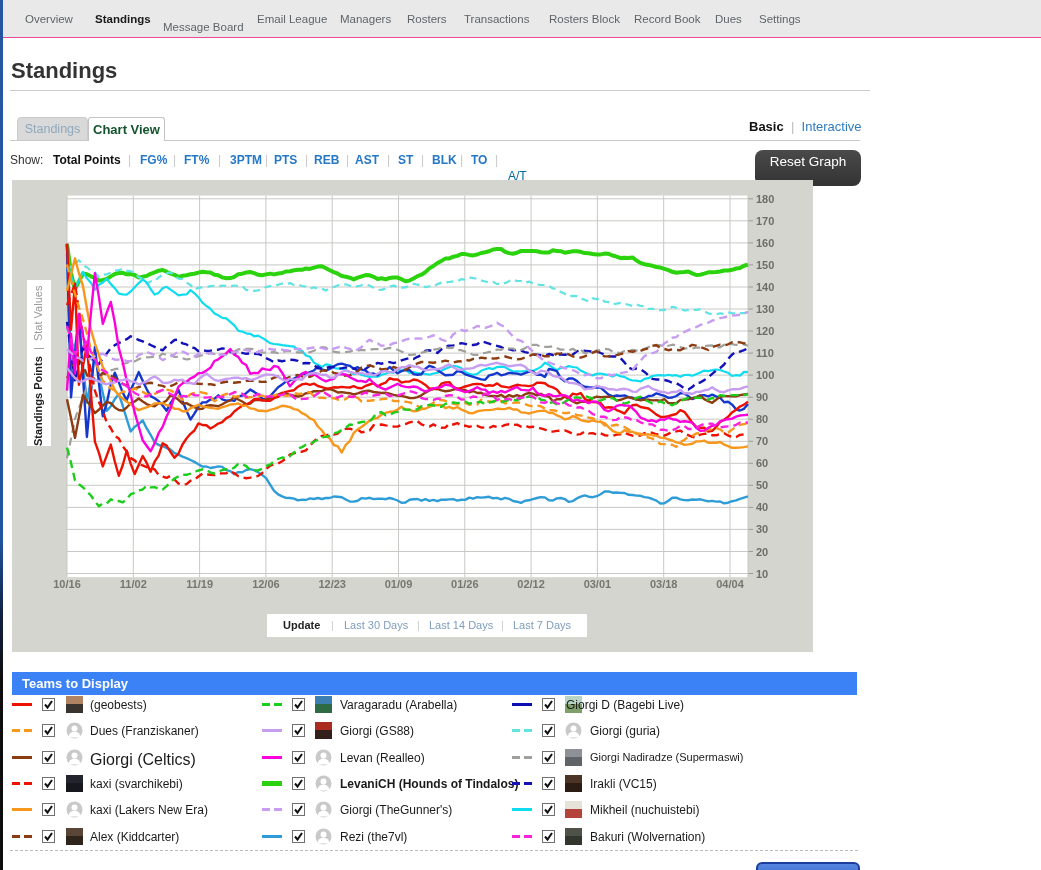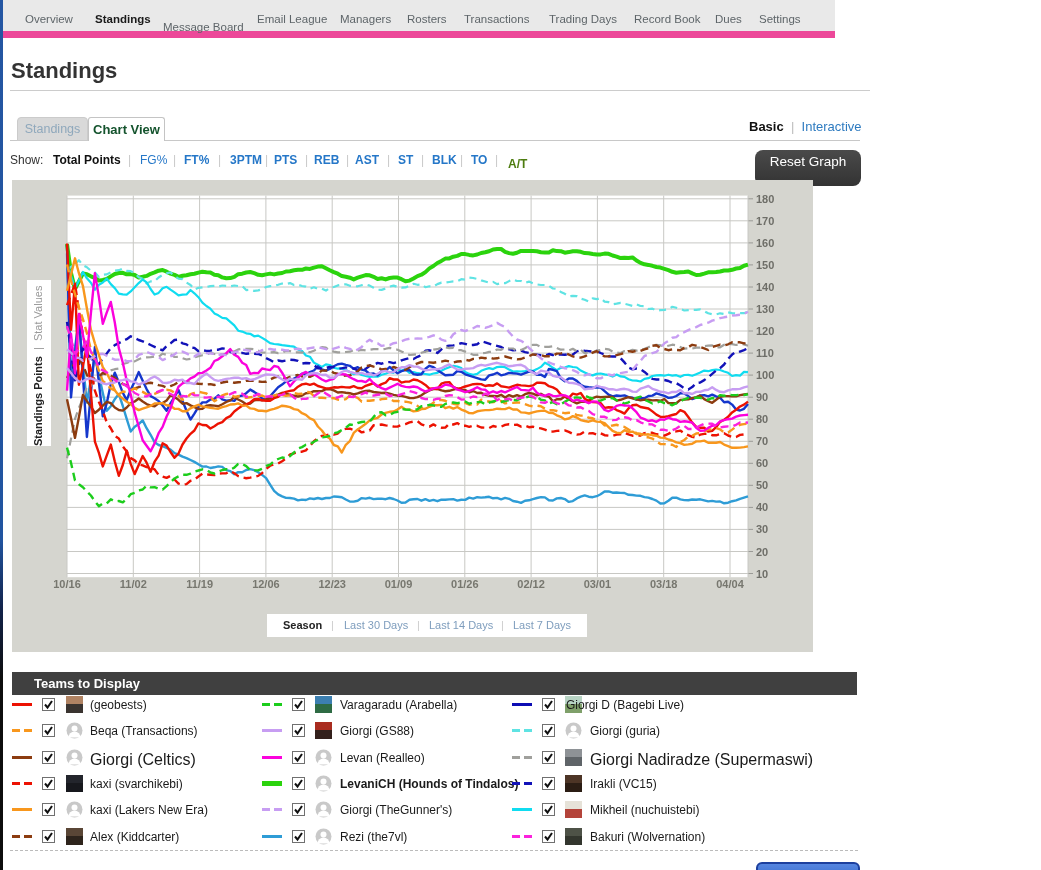--- a/index.html
+++ b/index.html
@@ -1,29 +1,29 @@
 <!DOCTYPE html>
 <html><head><meta charset="utf-8"><style>
 * { margin:0; padding:0; box-sizing:border-box; }
 body { width:1041px; height:870px; position:relative; overflow:hidden;
   font-family:"Liberation Sans",sans-serif; background:#fff; }
 </style></head>
 <body>
 <div style="position:absolute;left:0;top:0;width:3px;height:870px;
   background:linear-gradient(#2456a2 0%,#2154a0 62%,#12234a 70%,#0d0d0d 78%,#0d0d0d 100%)"></div>
-<div style="position:absolute;left:3px;top:0;width:832px;height:38px;background:#e9e9e9;
-  border-bottom:7px solid #ec4899;font-size:11.5px">
+<div style="position:absolute;left:3px;top:0;width:1038px;height:38px;background:#e9e9e9;
+  border-bottom:1px solid #ec4899;font-size:11.5px">
     <span style="position:absolute;left:22px;top:0;line-height:38px;color:#5e6569;">Overview</span>
     <span style="position:absolute;left:92px;top:0;line-height:38px;font-weight:bold;color:#1a1a1a;">Standings</span>
     <span style="position:absolute;left:160px;top:8px;line-height:38px;color:#5e6569;">Message Board</span>
     <span style="position:absolute;left:254px;top:0;line-height:38px;color:#5e6569;">Email League</span>
     <span style="position:absolute;left:337px;top:0;line-height:38px;color:#5e6569;">Managers</span>
     <span style="position:absolute;left:404px;top:0;line-height:38px;color:#5e6569;">Rosters</span>
     <span style="position:absolute;left:461px;top:0;line-height:38px;color:#5e6569;">Transactions</span>
-    <span style="position:absolute;left:546px;top:0;line-height:38px;color:#5e6569;">Trading Days</span>
+    <span style="position:absolute;left:546px;top:0;line-height:38px;color:#5e6569;">Rosters Block</span>
     <span style="position:absolute;left:631px;top:0;line-height:38px;color:#5e6569;">Record Book</span>
     <span style="position:absolute;left:712px;top:0;line-height:38px;color:#5e6569;">Dues</span>
     <span style="position:absolute;left:756px;top:0;line-height:38px;color:#5e6569;">Settings</span>
   </div>
 <div style="position:absolute;left:11px;top:58px;font-size:22px;font-weight:bold;color:#333">Standings</div>
 <div style="position:absolute;left:10px;top:90px;width:860px;height:1px;background:#ccc"></div>
 <div style="position:absolute;left:10px;top:140px;width:850px;height:1px;background:#c8c8c8"></div>
 <div style="position:absolute;left:17px;top:117px;width:71px;height:24px;background:#d9d9d9;
   border:1px solid #cbcbcb;border-radius:4px 4px 0 0;color:#8fa8bc;font-size:12.5px;
   text-align:center;line-height:23px">Standings</div>
@@ -31,39 +31,39 @@
   border:1px solid #c4c4c4;border-bottom:none;border-radius:3px 3px 0 0;color:#14532d;
   font-size:13px;font-weight:bold;text-align:center;line-height:23px">Chart View</div>
 <div style="position:absolute;left:749px;top:119px;font-size:13px">
   <span style="font-weight:bold;color:#111">Basic</span>
   <span style="color:#bbb">&nbsp;|&nbsp;</span>
   <span style="color:#2e7bc0">Interactive</span></div>
 <div style="position:absolute;left:0;top:153px;width:560px;height:20px;font-size:12px">
     <span style="position:absolute;left:10px;top:0;font-weight:normal;color:#333">Show:</span>
     <span style="position:absolute;left:53px;top:0;font-weight:bold;color:#111">Total Points</span>
     <span style="position:absolute;left:128px;top:0;font-weight:normal;color:#c9c9c9">|</span>
-    <span style="position:absolute;left:140px;top:0;font-weight:normal;color:#2577c8">FG%</span>
+    <span style="position:absolute;left:140px;top:0;font-weight:bold;color:#2577c8">FG%</span>
     <span style="position:absolute;left:173px;top:0;font-weight:normal;color:#c9c9c9">|</span>
     <span style="position:absolute;left:184px;top:0;font-weight:bold;color:#2577c8">FT%</span>
     <span style="position:absolute;left:218px;top:0;font-weight:normal;color:#c9c9c9">|</span>
     <span style="position:absolute;left:230px;top:0;font-weight:bold;color:#2577c8">3PTM</span>
     <span style="position:absolute;left:265px;top:0;font-weight:normal;color:#c9c9c9">|</span>
     <span style="position:absolute;left:274px;top:0;font-weight:bold;color:#2577c8">PTS</span>
     <span style="position:absolute;left:305px;top:0;font-weight:normal;color:#c9c9c9">|</span>
     <span style="position:absolute;left:314px;top:0;font-weight:bold;color:#2577c8">REB</span>
     <span style="position:absolute;left:346px;top:0;font-weight:normal;color:#c9c9c9">|</span>
     <span style="position:absolute;left:355px;top:0;font-weight:bold;color:#2577c8">AST</span>
     <span style="position:absolute;left:387px;top:0;font-weight:normal;color:#c9c9c9">|</span>
     <span style="position:absolute;left:398px;top:0;font-weight:bold;color:#2577c8">ST</span>
     <span style="position:absolute;left:421px;top:0;font-weight:normal;color:#c9c9c9">|</span>
     <span style="position:absolute;left:432px;top:0;font-weight:bold;color:#2577c8">BLK</span>
     <span style="position:absolute;left:460px;top:0;font-weight:normal;color:#c9c9c9">|</span>
     <span style="position:absolute;left:471px;top:0;font-weight:bold;color:#2577c8">TO</span>
     <span style="position:absolute;left:495px;top:0;font-weight:normal;color:#c9c9c9">|</span>
-    <span style="position:absolute;left:508px;top:4px;font-weight:bold;color:#4d7c0f">A/T</span>
+    <span style="position:absolute;left:508px;top:16px;font-weight:normal;color:#0369a1">A/T</span>
   </div>
 <div style="position:absolute;left:755px;top:150px;width:106px;height:36px;
   background:linear-gradient(#4a4a4a,#333);border-radius:8px;color:#fff;font-size:13.5px;
   text-align:center;line-height:24px">Reset Graph</div>
 <svg width="801" height="472" style="position:absolute;left:12px;top:180px">
 <rect x="0" y="0" width="801" height="472" fill="#d5d5cf"></rect>
 <rect x="55" y="15.6" width="681" height="381.6" fill="#ffffff"></rect>
 <line x1="55" y1="18.8" x2="736" y2="18.8" stroke="#c8c8c4" stroke-width="1"></line>
 <line x1="736" y1="18.8" x2="741" y2="18.8" stroke="#9a9a96" stroke-width="1"></line>
 <text x="744" y="22.8" font-size="11" font-weight="bold" fill="#6e6e68" font-family="Liberation Sans, sans-serif">180</text>
@@ -161,30 +161,30 @@
 <polyline fill="none" stroke="#fb22dd" stroke-width="2.4" stroke-dasharray="8,5" stroke-linejoin="round" points="55.0,146.0 59.0,159.6 63.0,173.6 66.9,169.4 70.9,167.7 74.9,161.4 78.9,171.8 82.9,178.1 86.9,187.9 90.8,190.4 94.8,192.4 98.8,197.6 102.8,199.8 106.8,202.8 110.8,203.8 114.7,206.3 118.7,209.2 122.7,213.0 126.7,215.0 130.7,216.3 134.6,216.4 138.6,214.2 142.6,213.1 146.6,211.4 150.6,210.0 154.6,212.1 158.5,214.0 162.5,216.1 166.5,217.6 170.5,215.9 174.5,216.5 178.5,213.3 182.4,215.3 186.4,215.4 190.4,217.4 194.4,217.6 198.4,217.1 202.4,217.7 206.3,216.8 210.3,217.2 214.3,215.5 218.3,214.1 222.3,212.3 226.2,212.1 230.2,213.7 234.2,216.7 238.2,216.6 242.2,215.8 246.2,214.0 250.1,215.3 254.1,216.7 258.1,216.3 262.1,217.1 266.1,215.3 270.1,214.9 274.0,212.8 278.0,214.2 282.0,217.7 286.0,220.2 290.0,218.9 293.9,218.9 297.9,217.7 301.9,216.3 305.9,213.6 309.9,210.8 313.9,213.6 317.8,215.9 321.8,217.7 325.8,217.5 329.8,215.7 333.8,216.8 337.8,216.7 341.7,217.0 345.7,214.9 349.7,214.1 353.7,212.4 357.7,214.8 361.6,215.6 365.6,214.8 369.6,214.4 373.6,213.6 377.6,216.0 381.6,215.4 385.5,215.6 389.5,214.2 393.5,213.1 397.5,211.0 401.5,212.1 405.5,213.4 409.4,218.0 413.4,219.1 417.4,219.0 421.4,219.8 425.4,218.7 429.4,218.6 433.3,216.0 437.3,215.2 441.3,215.4 445.3,217.1 449.3,219.6 453.2,219.3 457.2,218.0 461.2,216.5 465.2,217.1 469.2,216.3 473.2,213.6 477.1,214.9 481.1,215.7 485.1,220.2 489.1,218.0 493.1,219.4 497.1,218.8 501.0,220.5 505.0,218.8 509.0,217.7 513.0,217.2 517.0,215.5 520.9,216.6 524.9,219.5 528.9,222.4 532.9,222.9 536.9,220.8 540.9,221.2 544.8,223.1 548.8,224.4 552.8,222.8 556.8,225.4 560.8,225.8 564.8,227.5 568.7,227.2 572.7,229.7 576.7,230.9 580.7,234.1 584.7,235.4 588.6,236.7 592.6,236.8 596.6,238.6 600.6,240.1 604.6,239.9 608.6,236.8 612.5,237.3 616.5,238.0 620.5,240.5 624.5,240.1 628.5,242.3 632.5,243.9 636.4,244.3 640.4,244.4 644.4,246.9 648.4,249.7 652.4,249.8 656.4,250.7 660.3,250.3 664.3,248.5 668.3,245.9 672.3,246.0 676.3,249.0 680.2,249.0 684.2,247.6 688.2,245.7 692.2,243.9 696.2,243.6 700.2,243.8 704.1,246.1 708.1,247.5 712.1,246.8 716.1,246.4 720.1,246.5 724.1,244.8 728.0,242.5 732.0,242.2 736.0,242.7"></polyline>
 </svg>
 <div style="position:absolute;left:27px;top:280px;width:24px;height:166px;background:#fff"></div>
 <div style="position:absolute;left:32px;top:446px;transform:rotate(-90deg);
   transform-origin:top left;font-size:11px;white-space:nowrap">
   <span style="font-weight:bold;color:#222">Standings Points</span>
   <span style="color:#999">&nbsp;|&nbsp;</span>
   <span style="color:#999">Stat Values</span></div>
 <div style="position:absolute;left:267px;top:614px;width:320px;height:23px;background:#fff"></div>
 <div style="position:absolute;left:267px;top:614px;width:320px;height:23px;font-size:11px;line-height:23px;white-space:nowrap">
-    <span style="position:absolute;left:16px;font-weight:bold;color:#222">Season</span>
+    <span style="position:absolute;left:16px;font-weight:bold;color:#222">Update</span>
     <span style="position:absolute;left:64px;color:#ccc">|</span>
     <span style="position:absolute;left:77px;color:#7e9dbd">Last 30 Days</span>
     <span style="position:absolute;left:150px;color:#ccc">|</span>
     <span style="position:absolute;left:162px;color:#7e9dbd">Last 14 Days</span>
     <span style="position:absolute;left:234px;color:#ccc">|</span>
     <span style="position:absolute;left:246px;color:#7e9dbd">Last 7 Days</span>
   </div>
-<div style="position:absolute;left:12px;top:672px;width:845px;height:23px;background:#404040;
-  color:#fff;font-weight:bold;font-size:13px;line-height:23px;padding-left:22px">Teams to Display</div>
+<div style="position:absolute;left:12px;top:672px;width:845px;height:23px;background:#3b82f6;
+  color:#fff;font-weight:bold;font-size:13px;line-height:23px;padding-left:10px">Teams to Display</div>
 <div style="position:absolute;left:12px;top:703px;width:20px;height:3px;background:#ec1202"></div>
 <div style="position:absolute;left:42px;top:698px">
     <svg width="13" height="13" style="display:block">
       <rect x="0.5" y="0.5" width="12" height="12" fill="#fff" stroke="#707070"></rect>
       <path d="M3 6.5 L5.5 9.5 L10 3" stroke="#111" stroke-width="2" fill="none"></path>
     </svg>
   </div>
 <div style="position:absolute;left:66px;top:696px;width:17px;height:17px;overflow:hidden"><svg width="17" height="17">
       <rect width="17" height="17" fill="#b08363"></rect>
       <rect y="8" width="17" height="9" fill="#3a3430"></rect>
@@ -196,21 +196,21 @@
       <rect x="0.5" y="0.5" width="12" height="12" fill="#fff" stroke="#707070"></rect>
       <path d="M3 6.5 L5.5 9.5 L10 3" stroke="#111" stroke-width="2" fill="none"></path>
     </svg>
   </div>
 <div style="position:absolute;left:66px;top:722px;width:17px;height:17px;overflow:hidden"><svg width="17" height="17">
       <rect width="17" height="17" fill="#fff"></rect>
       <circle cx="8.5" cy="8.5" r="8" fill="#c9c9c9"></circle>
       <circle cx="8.5" cy="6.5" r="3" fill="#fff"></circle>
       <path d="M2.5 15.5 a6 6 0 0 1 12 0 z" fill="#fff"></path>
     </svg></div>
-<div style="position:absolute;left:90px;top:724px;font-size:12px;color:#1a1a1a;white-space:nowrap">Beqa (Transactions)</div>
+<div style="position:absolute;left:90px;top:724px;font-size:12px;color:#1a1a1a;white-space:nowrap">Dues (Franziskaner)</div>
 <div style="position:absolute;left:12px;top:756px;width:20px;height:3px;background:#8c3c10"></div>
 <div style="position:absolute;left:42px;top:751px">
     <svg width="13" height="13" style="display:block">
       <rect x="0.5" y="0.5" width="12" height="12" fill="#fff" stroke="#707070"></rect>
       <path d="M3 6.5 L5.5 9.5 L10 3" stroke="#111" stroke-width="2" fill="none"></path>
     </svg>
   </div>
 <div style="position:absolute;left:66px;top:749px;width:17px;height:17px;overflow:hidden"><svg width="17" height="17">
       <rect width="17" height="17" fill="#fff"></rect>
       <circle cx="8.5" cy="8.5" r="8" fill="#c9c9c9"></circle>
@@ -366,21 +366,21 @@
 <div style="position:absolute;left:542px;top:751px">
     <svg width="13" height="13" style="display:block">
       <rect x="0.5" y="0.5" width="12" height="12" fill="#fff" stroke="#707070"></rect>
       <path d="M3 6.5 L5.5 9.5 L10 3" stroke="#111" stroke-width="2" fill="none"></path>
     </svg>
   </div>
 <div style="position:absolute;left:565px;top:749px;width:17px;height:17px;overflow:hidden"><svg width="17" height="17">
       <rect width="17" height="17" fill="#8e9296"></rect>
       <rect y="8" width="17" height="9" fill="#5f6468"></rect>
     </svg></div>
-<div style="position:absolute;left:590px;top:751px;font-size:16px;color:#1a1a1a;white-space:nowrap">Giorgi Nadiradze (Supermaswi)</div>
+<div style="position:absolute;left:590px;top:751px;font-size:11px;color:#1a1a1a;white-space:nowrap">Giorgi Nadiradze (Supermaswi)</div>
 <div style="position:absolute;left:512px;top:782px;width:20px;height:3px;background:linear-gradient(90deg,#1212b8 0 8px,transparent 8px 12px,#1212b8 12px 20px)"></div>
 <div style="position:absolute;left:542px;top:777px">
     <svg width="13" height="13" style="display:block">
       <rect x="0.5" y="0.5" width="12" height="12" fill="#fff" stroke="#707070"></rect>
       <path d="M3 6.5 L5.5 9.5 L10 3" stroke="#111" stroke-width="2" fill="none"></path>
     </svg>
   </div>
 <div style="position:absolute;left:565px;top:775px;width:17px;height:17px;overflow:hidden"><svg width="17" height="17">
       <rect width="17" height="17" fill="#4d3526"></rect>
       <rect y="8" width="17" height="9" fill="#2b1d14"></rect>

